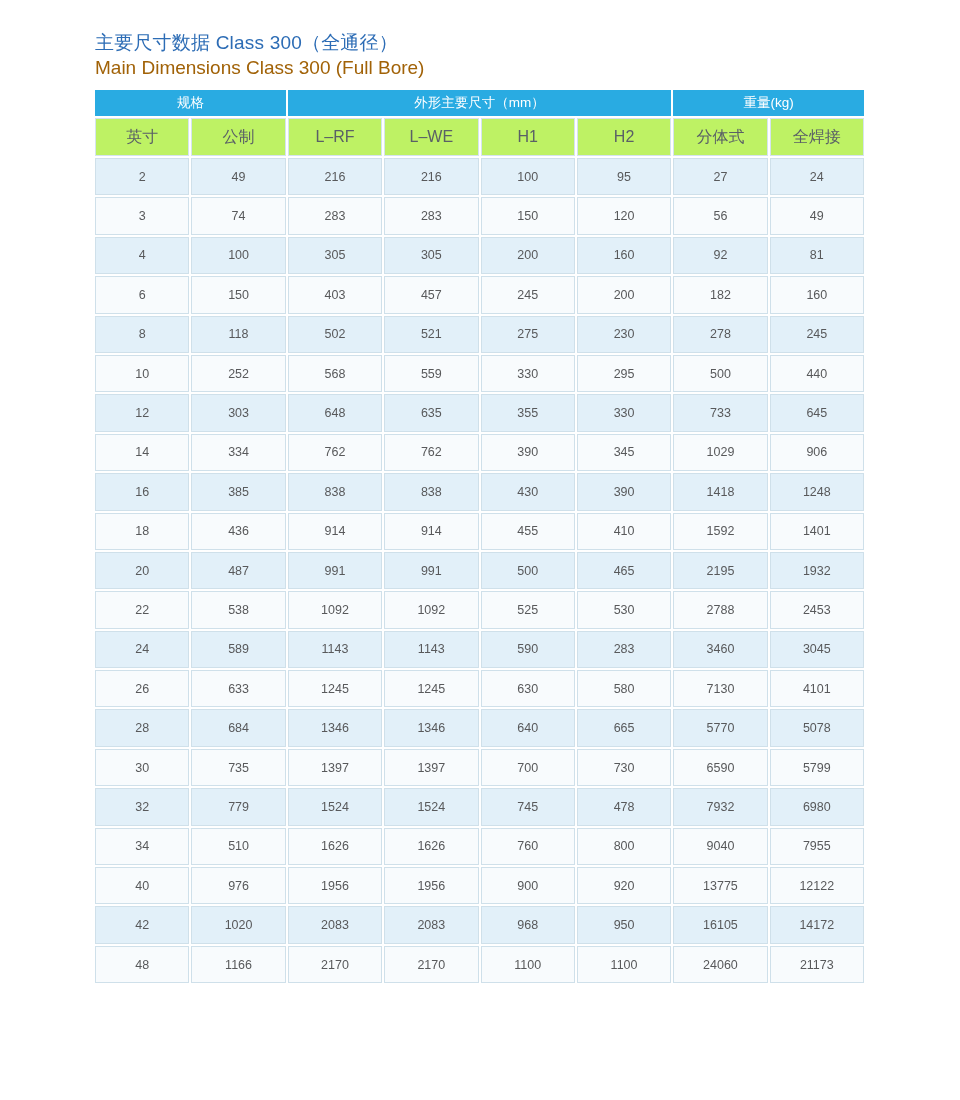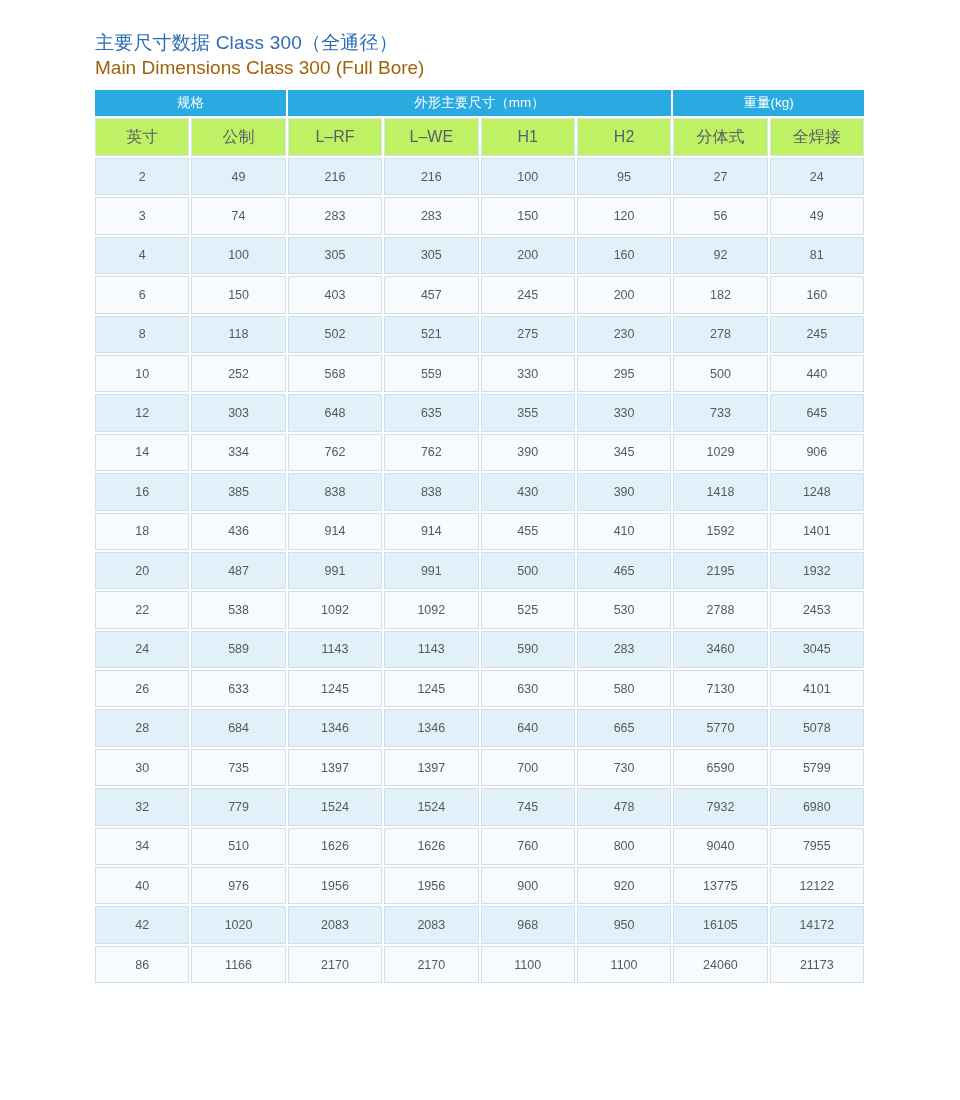--- a/index.html
+++ b/index.html
@@ -296,21 +296,21 @@
           <td>42</td>
           <td>1020</td>
           <td>2083</td>
           <td>2083</td>
           <td>968</td>
           <td>950</td>
           <td>16105</td>
           <td>14172</td>
         </tr>
         <tr>
-          <td>86</td>
+          <td>48</td>
           <td>1166</td>
           <td>2170</td>
           <td>2170</td>
           <td>1100</td>
           <td>1100</td>
           <td>24060</td>
           <td>21173</td>
         </tr>
       </tbody>
   </table>

